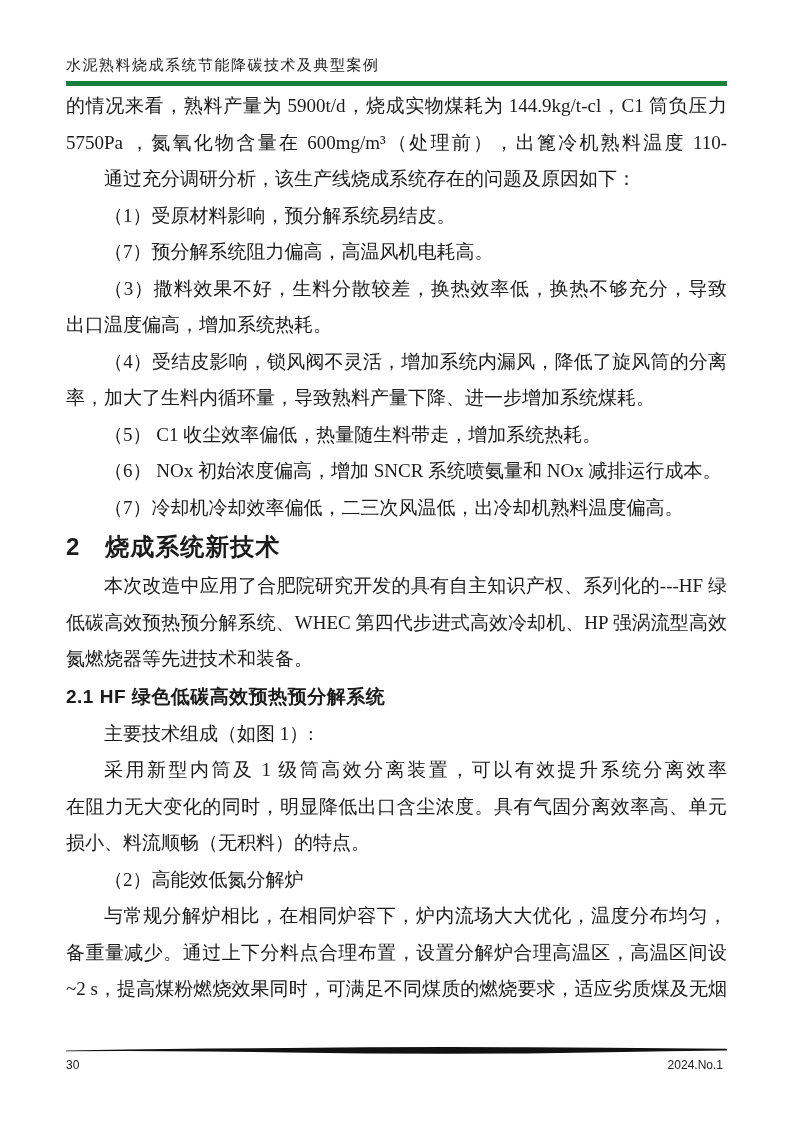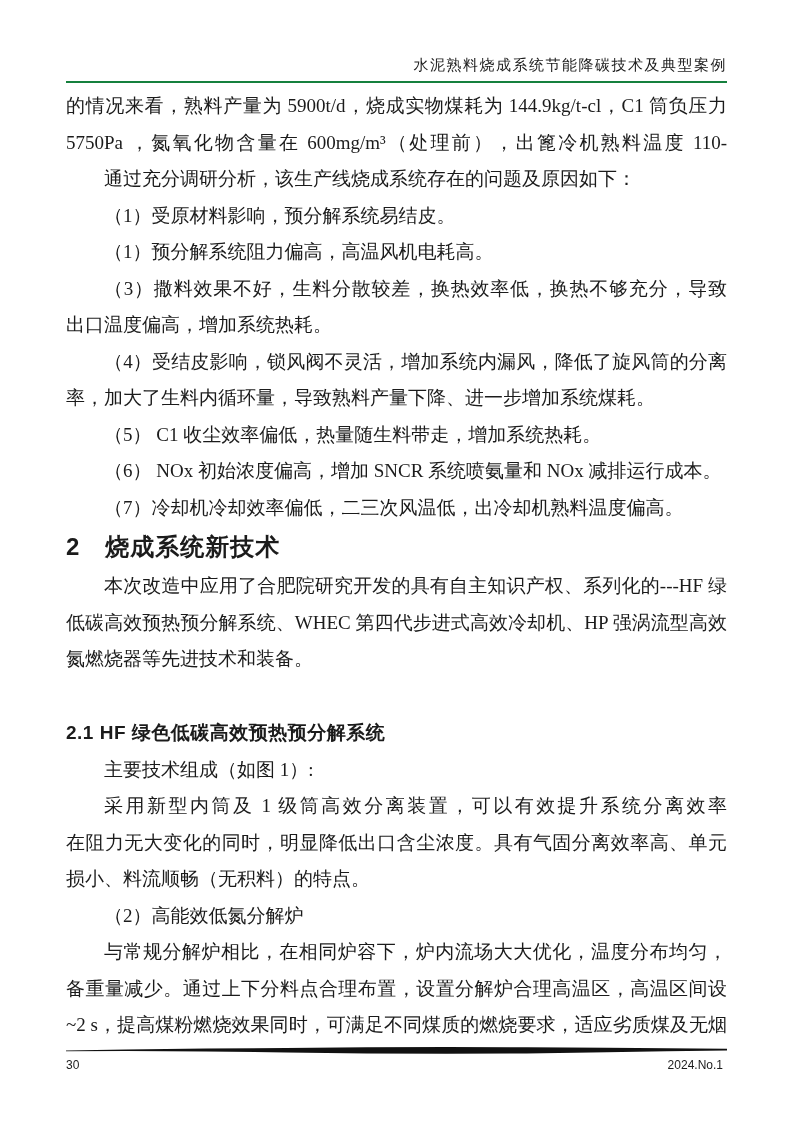--- a/index.html
+++ b/index.html
@@ -8,25 +8,25 @@
     width:793px; height:1122px;
     margin:0 auto;
     background:#ffffff;
     color:#1b1b1b;
     font-family:"Liberation Serif","DejaVu Serif",serif;
     overflow:hidden;
   }
   .running-header {
     position:absolute;
     top:56px; left:66px; right:66px;
-    text-align:right;
+    text-align:left;
     font-size:15px;
     letter-spacing:1.5px;
     padding-bottom:6px;
-    border-bottom:2px solid #15803d;
+    border-bottom:5px solid #15803d;
   }
   .article-body {
     position:absolute;
     top:88px; left:66px; right:66px;
     font-size:19px;
   }
   .line {
     line-height:36.5px;
     height:36.5px;
     overflow:hidden;
@@ -44,21 +44,20 @@
     height:42px;
     letter-spacing:1px;
   }
   .h2 {
     font-family:"Liberation Sans","DejaVu Sans",sans-serif;
     font-weight:bold;
     font-size:19px;
     line-height:38px;
     height:38px;
     letter-spacing:0.5px;
-    margin-top:36px;
   }
   .footer {
     position:absolute;
     left:66px; right:66px;
     top:1046px;
   }
   .footer-rule { display:block; width:100%; height:9px; }
   .footer-row {
     position:relative;
     margin-top:3px;
@@ -77,21 +76,21 @@
 <div class="page">
 
   <div class="running-header">水泥熟料烧成系统节能降碳技术及典型案例</div>
 
   <div class="article-body">
 
   <div class="line fill">的情况来看，熟料产量为 5900t/d，烧成实物煤耗为 144.9kg/t-cl，C1 筒负压力</div>
       <div class="line fill">5750Pa ，氮氧化物含量在 600mg/m³（处理前），出篦冷机熟料温度 110-120℃。</div>
       <div class="line indent">通过充分调研分析，该生产线烧成系统存在的问题及原因如下：</div>
       <div class="line indent">（1）受原材料影响，预分解系统易结皮。</div>
-      <div class="line indent">（1）预分解系统阻力偏高，高温风机电耗高。</div>
+      <div class="line indent">（7）预分解系统阻力偏高，高温风机电耗高。</div>
       <div class="line indent fill">（3）撒料效果不好，生料分散较差，换热效率低，换热不够充分，导致 C1</div>
       <div class="line">出口温度偏高，增加系统热耗。</div>
       <div class="line indent fill">（4）受结皮影响，锁风阀不灵活，增加系统内漏风，降低了旋风筒的分离效</div>
       <div class="line">率，加大了生料内循环量，导致熟料产量下降、进一步增加系统煤耗。</div>
       <div class="line indent">（5） C1 收尘效率偏低，热量随生料带走，增加系统热耗。</div>
       <div class="line indent">（6） NOx 初始浓度偏高，增加 SNCR 系统喷氨量和 NOx 减排运行成本。</div>
       <div class="line indent">（7）冷却机冷却效率偏低，二三次风温低，出冷却机熟料温度偏高。</div>
       <div class="h1">2　烧成系统新技术</div>
       <div class="line indent fill">本次改造中应用了合肥院研究开发的具有自主知识产权、系列化的---HF 绿色</div>
       <div class="line fill">低碳高效预热预分解系统、WHEC 第四代步进式高效冷却机、HP 强涡流型高效低</div>

